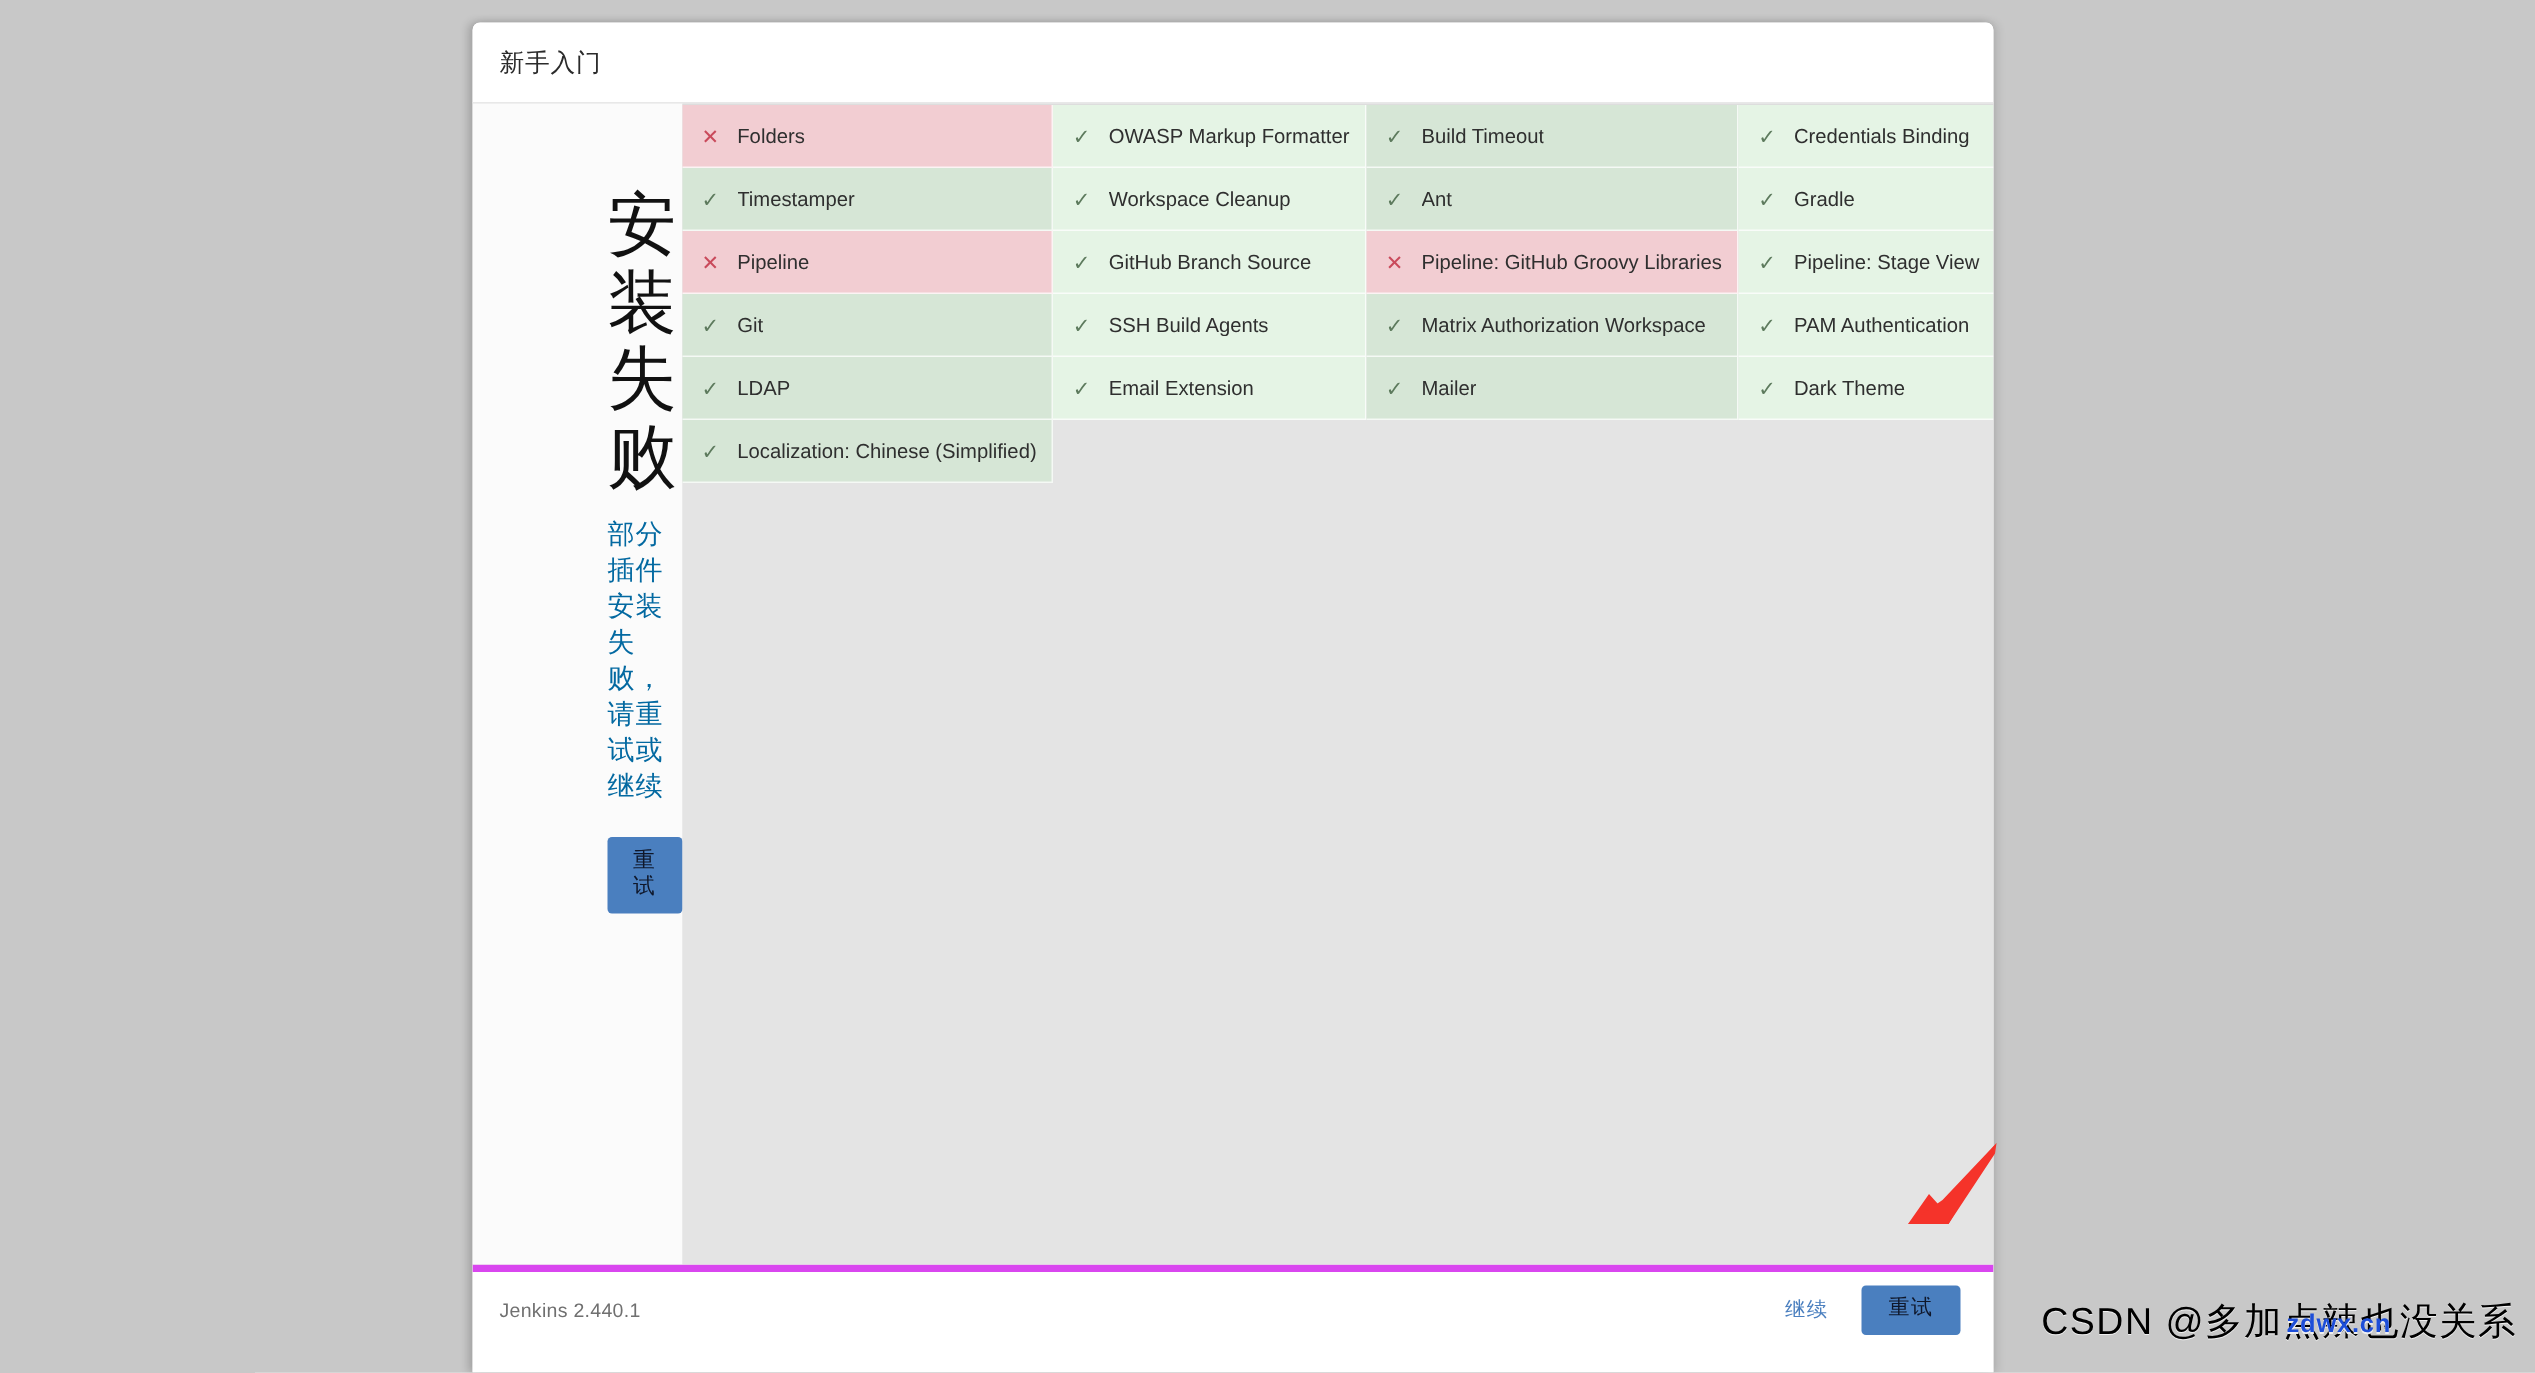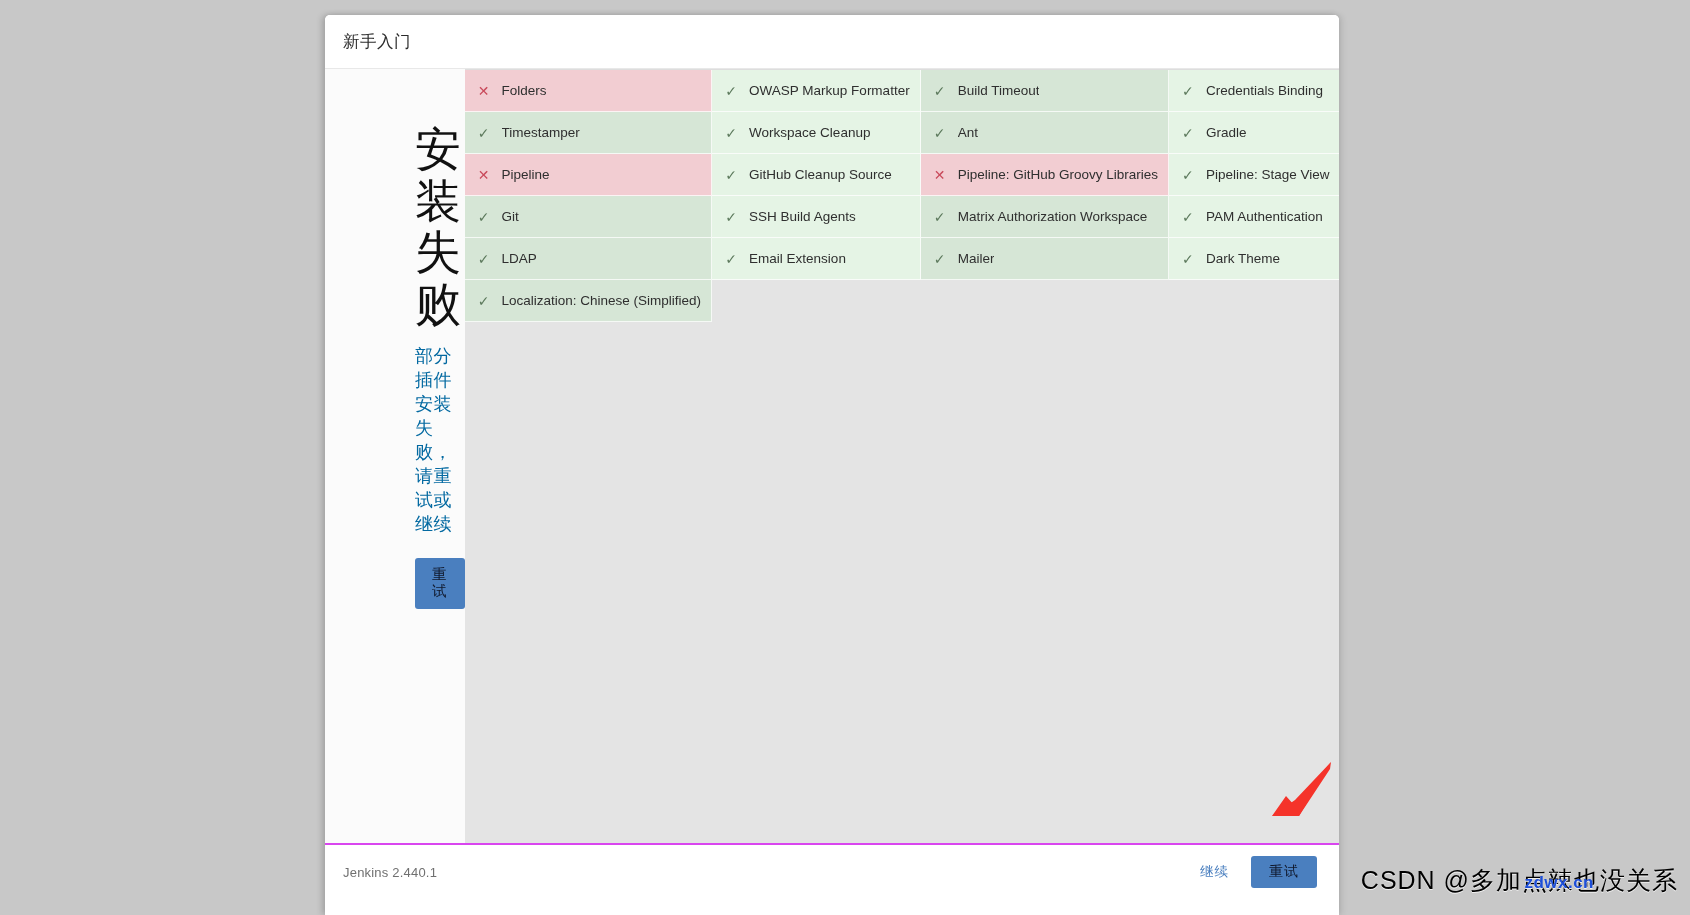--- a/index.html
+++ b/index.html
@@ -11,21 +11,21 @@
     height: 915px;
     background: #c8c8c8;
     font-family: "Liberation Sans", "DejaVu Sans", sans-serif;
     overflow: hidden;
     position: relative;
   }
 
   
   #wizard-modal {
     position: absolute;
-    left: 325px;
+    left: 315px;
     top: 15px;
     width: 1014px;
     height: 900px;
     background: #ffffff;
     border-radius: 5px 5px 0 0;
     box-shadow: -3px 0 6px rgba(0,0,0,0.18), 3px 0 6px rgba(0,0,0,0.10);
     display: flex;
     flex-direction: column;
     overflow: hidden;
   }
@@ -132,21 +132,21 @@
   .plugin-cell.fail .mark { color: #c94a5b; }
   .plugin-cell .pname { white-space: nowrap; overflow: hidden; }
 
   #grid-filler { flex: 1; background: #e4e4e4; }
 
   
   #wizard-footer {
     height: 72px;
     min-height: 72px;
     background: #ffffff;
-    border-top: 2px solid #d946ef;
+    border-top: 5px solid #d946ef;
     display: flex;
     align-items: center;
     padding: 0 22px 16px 18px;
     box-sizing: border-box;
     justify-content: center;
   }
   #footer-version {
     font-size: 13px;
     color: #707070;
     letter-spacing: 0.2px;
@@ -258,21 +258,21 @@
         <div class="plugin-cell ok shade-light">
           <span class="mark">✓</span>
           <span class="pname">Gradle</span>
         </div>
         <div class="plugin-cell fail shade-dark">
           <span class="mark">✕</span>
           <span class="pname">Pipeline</span>
         </div>
         <div class="plugin-cell ok shade-light">
           <span class="mark">✓</span>
-          <span class="pname">GitHub Cleanup Source</span>
+          <span class="pname">GitHub Branch Source</span>
         </div>
         <div class="plugin-cell fail shade-dark">
           <span class="mark">✕</span>
           <span class="pname">Pipeline: GitHub Groovy Libraries</span>
         </div>
         <div class="plugin-cell ok shade-light">
           <span class="mark">✓</span>
           <span class="pname">Pipeline: Stage View</span>
         </div>
         <div class="plugin-cell ok shade-dark">

